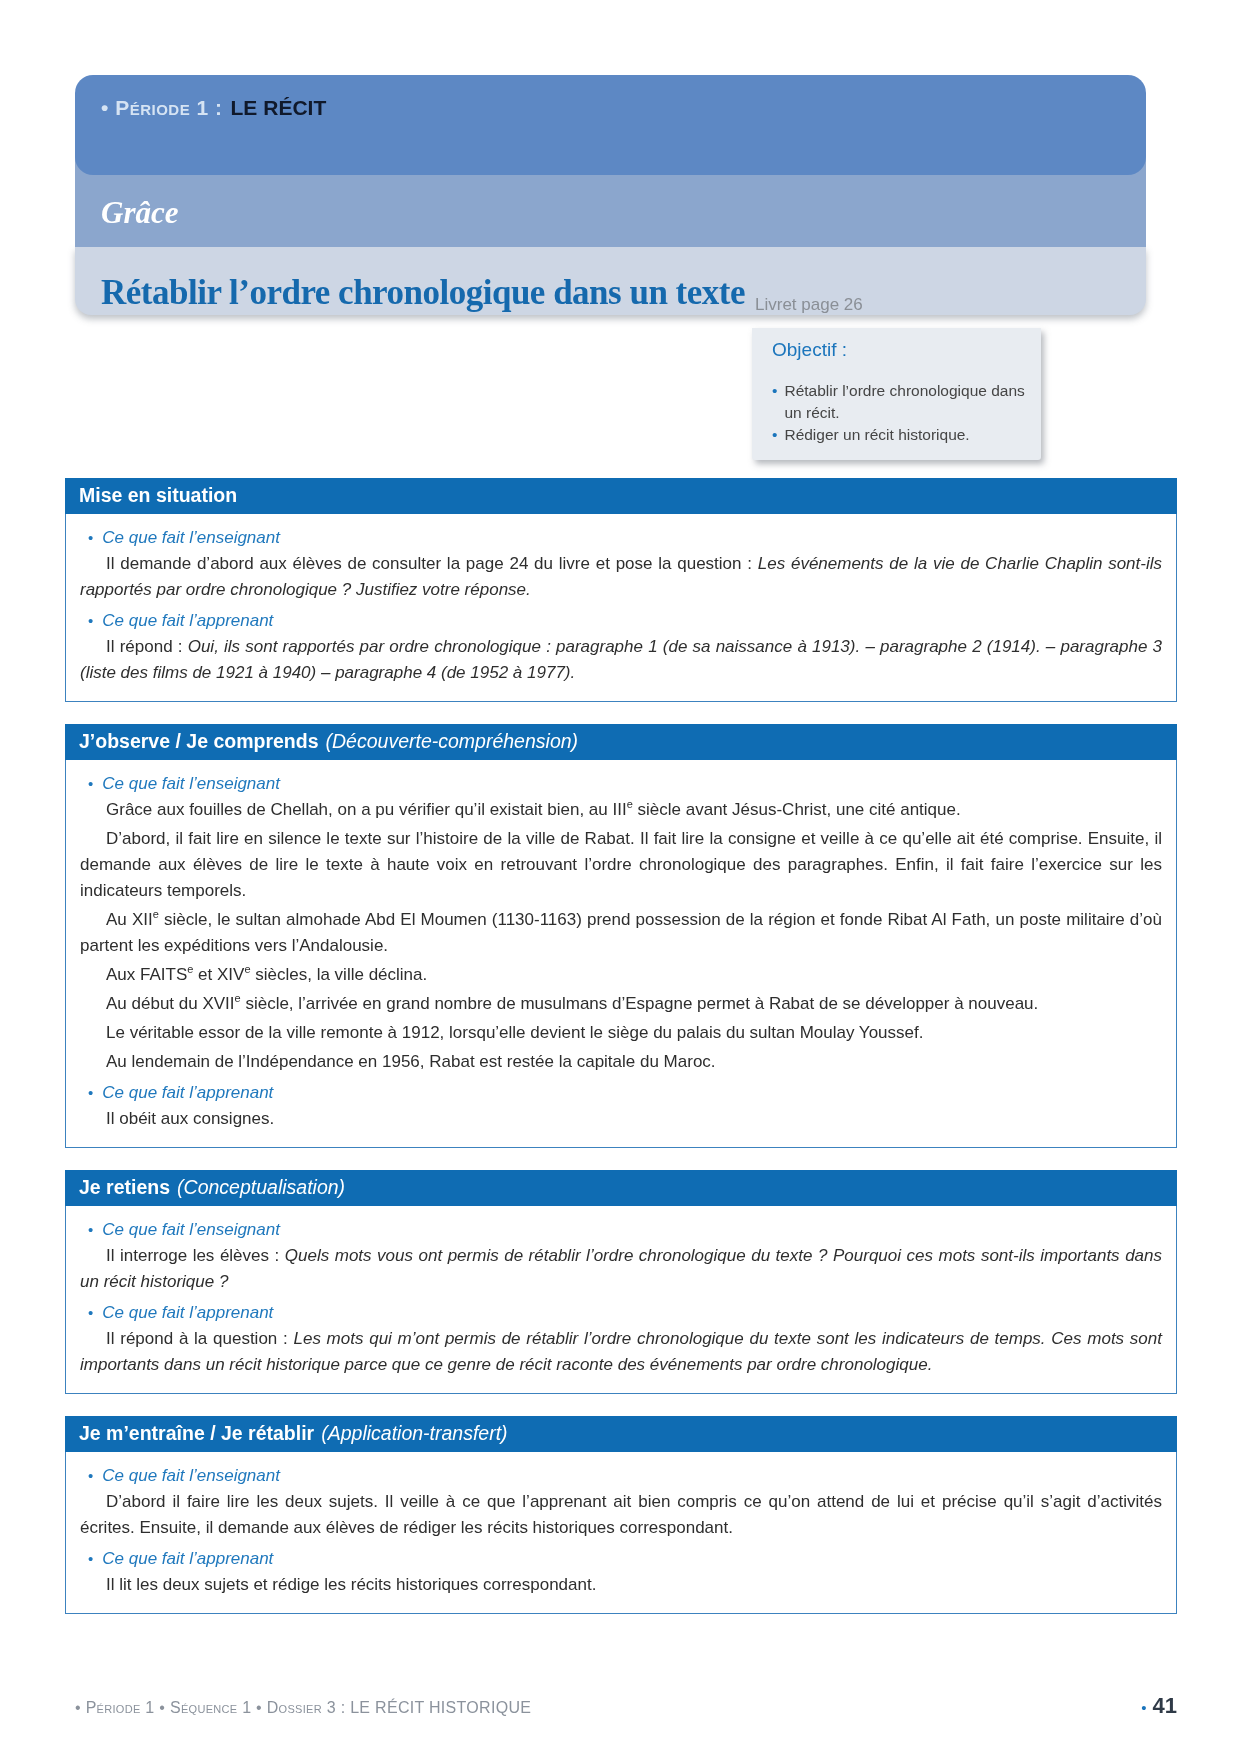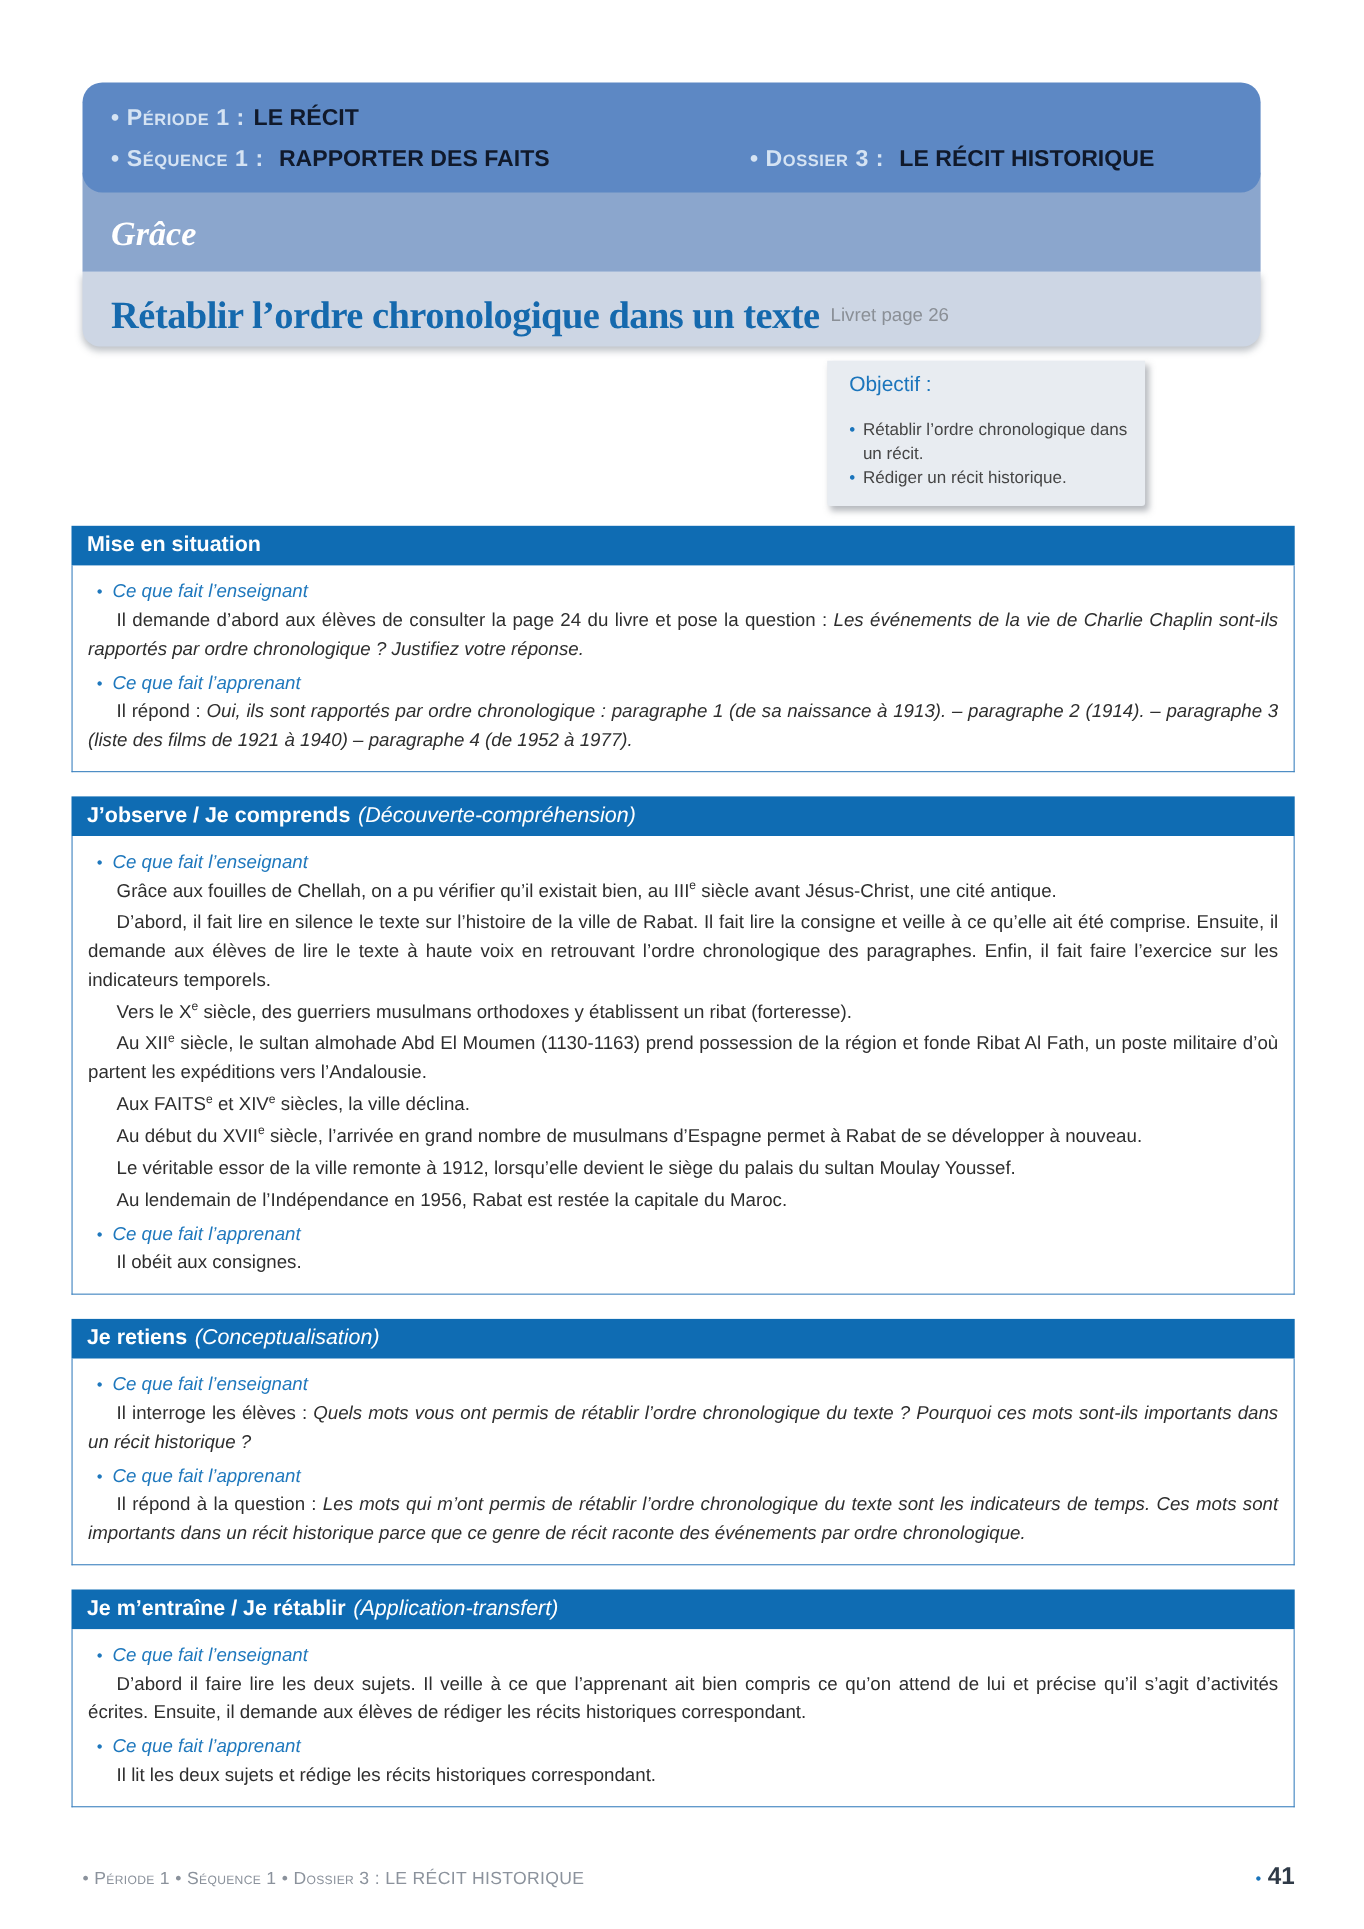--- a/index.html
+++ b/index.html
@@ -13,21 +13,21 @@
   .hdr-row{display:flex;align-items:baseline;line-height:37px;font-size:21px;font-weight:bold;}
   .hdr-cell-left{flex:0 0 57%;}
   .hdr-prefix{font-variant:small-caps;color:#d5e3f3;letter-spacing:.5px;}
   .hdr-label{color:#10192b;margin-left:8px;}
   .hdr-ecrire{position:relative;z-index:2;background:#8ba6cd;margin-top:-18px;height:90px;
               box-sizing:border-box;padding:38px 26px 0 26px;}
   .ecrire-txt{font-family:"Liberation Serif",serif;font-style:italic;font-weight:bold;
               font-size:31px;color:#ffffff;}
   .hdr-title{position:relative;z-index:1;background:#cdd6e4;height:68px;box-sizing:border-box;
              padding:12px 26px 0 26px;border-radius:0 0 16px 16px;
-             box-shadow:0 4px 7px rgba(70,80,95,.35);display:flex;align-items:center;}
+             box-shadow:0 4px 7px rgba(70,80,95,.35);display:flex;align-items:flex-end;}
   .page-title{font-family:"Liberation Serif",serif;font-weight:bold;font-size:35px;
               color:#1569ad;line-height:44px;letter-spacing:-.5px;}
   .title-note{font-size:17px;color:#8a8f96;margin-left:10px;}
 
   
   .objectif{position:absolute;top:328px;left:752px;width:289px;box-sizing:border-box;
             background:#e8ecf1;padding:11px 12px 14px 20px;
             box-shadow:3px 4px 6px rgba(110,115,125,.5);border-radius:0 0 3px 3px;}
   .objectif-title{color:#1b75bc;font-size:19px;margin-bottom:19px;}
   .objectif-item{display:flex;font-size:15.5px;color:#454545;line-height:22px;}
@@ -58,30 +58,20 @@
 </head>
 <body>
 
 <div class="page">
 
   <div class="hdr-group">
     <div class="hdr-top">
       <div class="hdr-row">
         <span class="hdr-prefix">• Période 1 :</span>
         <span class="hdr-label">LE RÉCIT</span>
-      </div>
-      <div class="hdr-row">
-        <span class="hdr-cell-left">
-          <span class="hdr-prefix">• Séquence 1 :</span>
-          <span class="hdr-label">RAPPORTER DES FAITS</span>
-        </span>
-        <span>
-          <span class="hdr-prefix">• Dossier 3 :</span>
-          <span class="hdr-label">LE RÉCIT HISTORIQUE</span>
-        </span>
       </div>
     </div>
     <div class="hdr-ecrire">
       <span class="ecrire-txt">Grâce</span>
     </div>
     <div class="hdr-title">
       <span class="page-title">Rétablir l’ordre chronologique dans un texte</span>
       <span class="title-note">Livret page 26</span>
     </div>
   </div>
@@ -114,21 +104,20 @@
 
   <div class="section">
     <div class="section-bar">
       <span>J’observe / Je comprends</span>
       <span class="section-subtitle">(Découverte-compréhension)</span>
     </div>
     <div class="section-body">
           <div class="role-label"><span class="dot">•</span><span>Ce que fait l’enseignant</span></div>
           <p class="para"><span>Grâce aux fouilles de Chellah, on a pu vérifier qu’il existait bien, au III</span><sup>e</sup><span> siècle avant Jésus-Christ, une cité antique.</span></p>
           <p class="para"><span>D’abord, il fait lire en silence le texte sur l’histoire de la ville de Rabat. Il fait lire la consigne et veille à ce qu’elle ait été comprise. Ensuite, il demande aux élèves de lire le texte à haute voix en retrouvant l’ordre chronologique des paragraphes. Enfin, il fait faire l’exercice sur les indicateurs temporels.</span></p>
-          <p class="para"><span>Vers le X</span><sup>e</sup><span> siècle, des guerriers musulmans orthodoxes y établissent un ribat (forteresse).</span></p>
           <p class="para"><span>Au XII</span><sup>e</sup><span> siècle, le sultan almohade Abd El Moumen (1130-1163) prend possession de la région et fonde Ribat Al Fath, un poste militaire d’où partent les expéditions vers l’Andalousie.</span></p>
           <p class="para"><span>Aux FAITS</span><sup>e</sup><span> et XIV</span><sup>e</sup><span> siècles, la ville déclina.</span></p>
           <p class="para"><span>Au début du XVII</span><sup>e</sup><span> siècle, l’arrivée en grand nombre de musulmans d’Espagne permet à Rabat de se développer à nouveau.</span></p>
           <p class="para"><span>Le véritable essor de la ville remonte à 1912, lorsqu’elle devient le siège du palais du sultan Moulay Youssef.</span></p>
           <p class="para"><span>Au lendemain de l’Indépendance en 1956, Rabat est restée la capitale du Maroc.</span></p>
           <div class="role-label"><span class="dot">•</span><span>Ce que fait l’apprenant</span></div>
           <p class="para"><span>Il obéit aux consignes.</span></p>
         </div>
   </div>
 

